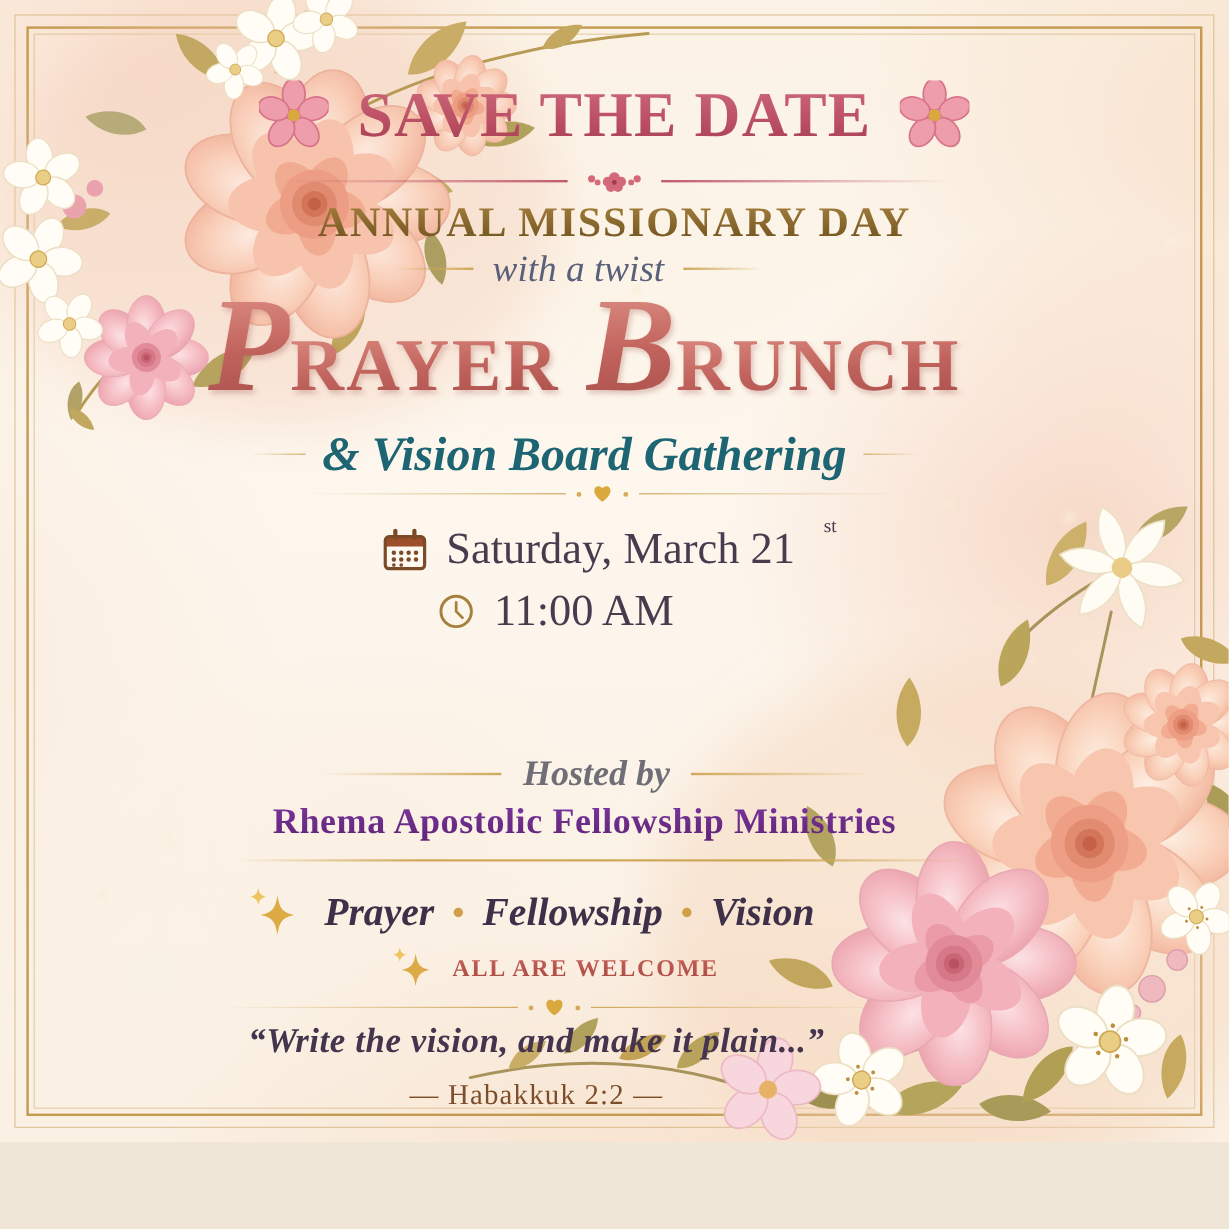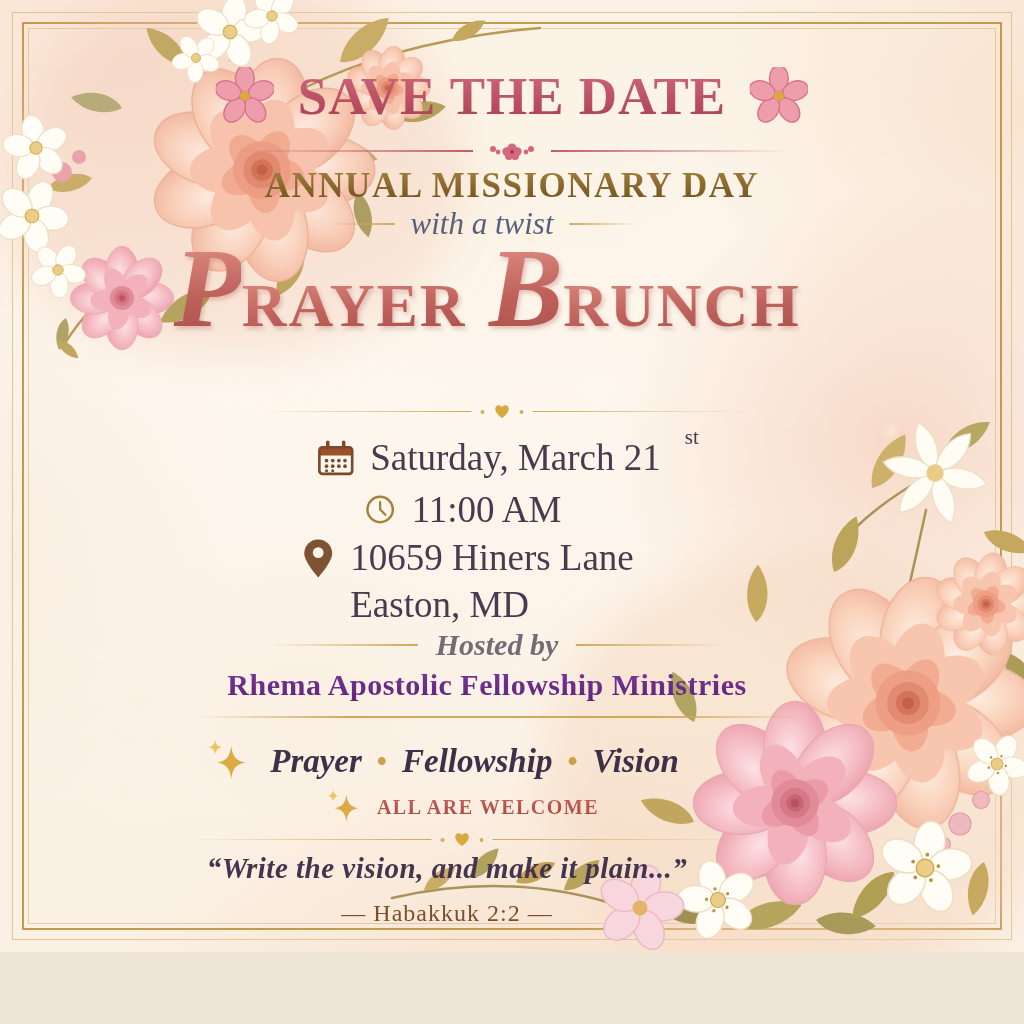--- a/index.html
+++ b/index.html
@@ -74,21 +74,21 @@
   .vision .gline{width:46px;}
   .hdiv{transform:translateX(calc(-50% - 10px));gap:9px;}
   .hdiv .hline{width:218px;height:1.6px;}
   .hdiv1{top:403px;}
   .hdiv2{top:831px;transform:translateX(calc(-50% - 50px));}
   .hdiv2 .hline{width:250px;}
   .dot{width:4px;height:4px;border-radius:50%;background:#d6ab57;}
   .heart-svg{width:17px;height:17px;}
   .detail{font-size:37px;color:#4a3a4e;gap:14px;}
   .date-row{top:436px;transform:translateX(calc(-50% - 5px));}
-  .date-row sup{font-size:21px;position:relative;top:-13px;letter-spacing:0;margin-left:24px;}
+  .date-row sup{font-size:16px;position:relative;top:-13px;letter-spacing:0;margin-left:24px;}
   .time-row{top:488px;transform:translateX(calc(-50% - 50px));}
   .loc-row{top:534px;transform:translateX(calc(-50% - 45px));align-items:flex-start;}
   .loc-text{line-height:1.28;text-align:left;}
   .cal-svg{width:41px;height:41px;}
   .clock-svg{width:35px;height:35px;}
   .pin-svg{width:36px;height:45px;margin-top:2px;}
   .hosted{top:628px;transform:translateX(calc(-50% - 15px));gap:18px;font-size:30px;font-style:italic;color:#6f6d76;font-weight:bold;}
   .hosted .gline{width:150px;}
   .rhema{top:668px;transform:translateX(calc(-50% - 25px));font-size:30px;font-weight:bold;letter-spacing:.5px;
     background-image:linear-gradient(180deg,#7b37a0 0%,#5e2375 100%);}
@@ -447,20 +447,25 @@
     </div>
 
     <div class="row prayer">
       <span class="initial grad">P</span>
       <span class="restword grad">RAYER</span>
       <span class="wordgap"></span>
       <span class="initial grad">B</span>
       <span class="restword grad">RUNCH</span>
     </div>
 
+    <div class="row vision">
+      <span class="gline l"></span>
+      <span>&amp; Vision Board Gathering</span>
+      <span class="gline r"></span>
+    </div>
 
     <div class="row hdiv hdiv1">
       <span class="gline l hline"></span>
       <span class="dot"></span>
       <svg class="heart-svg" viewBox="0 0 18 18">
         <path d="M9 16 C-3.5 7.5 3 -1.5 9 4 C15 -1.5 21.5 7.5 9 16 Z" fill="#d9a93e"></path>
       </svg>
       <span class="dot"></span>
       <span class="gline r hline"></span>
     </div>
@@ -489,30 +494,20 @@
     </div>
 
     <div class="row detail time-row">
       <svg class="clock-svg" viewBox="0 0 40 40">
         <circle cx="20" cy="20" r="14.5" fill="none" stroke="#a5813e" stroke-width="2.8"></circle>
         <path d="M20 20 L20 11.5 M20 20 L26 26" stroke="#a5813e" stroke-width="2.6" stroke-linecap="round" fill="none"></path>
       </svg>
       <span>11:00 AM</span>
     </div>
 
-    <div class="row detail loc-row">
-      <svg class="pin-svg" viewBox="0 0 40 48">
-        <path d="M20 3 C11 3 4.5 10 4.5 18.5 C4.5 28 20 45 20 45 C20 45 35.5 28 35.5 18.5 C35.5 10 29 3 20 3 Z" fill="#7d5333"></path>
-        <circle cx="20" cy="17.5" r="6" fill="#fdf6ec"></circle>
-      </svg>
-      <div class="loc-text">
-        <div>10659 Hiners Lane</div>
-        <div>Easton, MD</div>
-      </div>
-    </div>
 
     <div class="row hosted">
       <span class="gline l"></span>
       <span>Hosted by</span>
       <span class="gline r"></span>
     </div>
 
     <div class="row rhema grad">Rhema Apostolic Fellowship Ministries</div>
 
     <div class="row plaindiv"></div>

